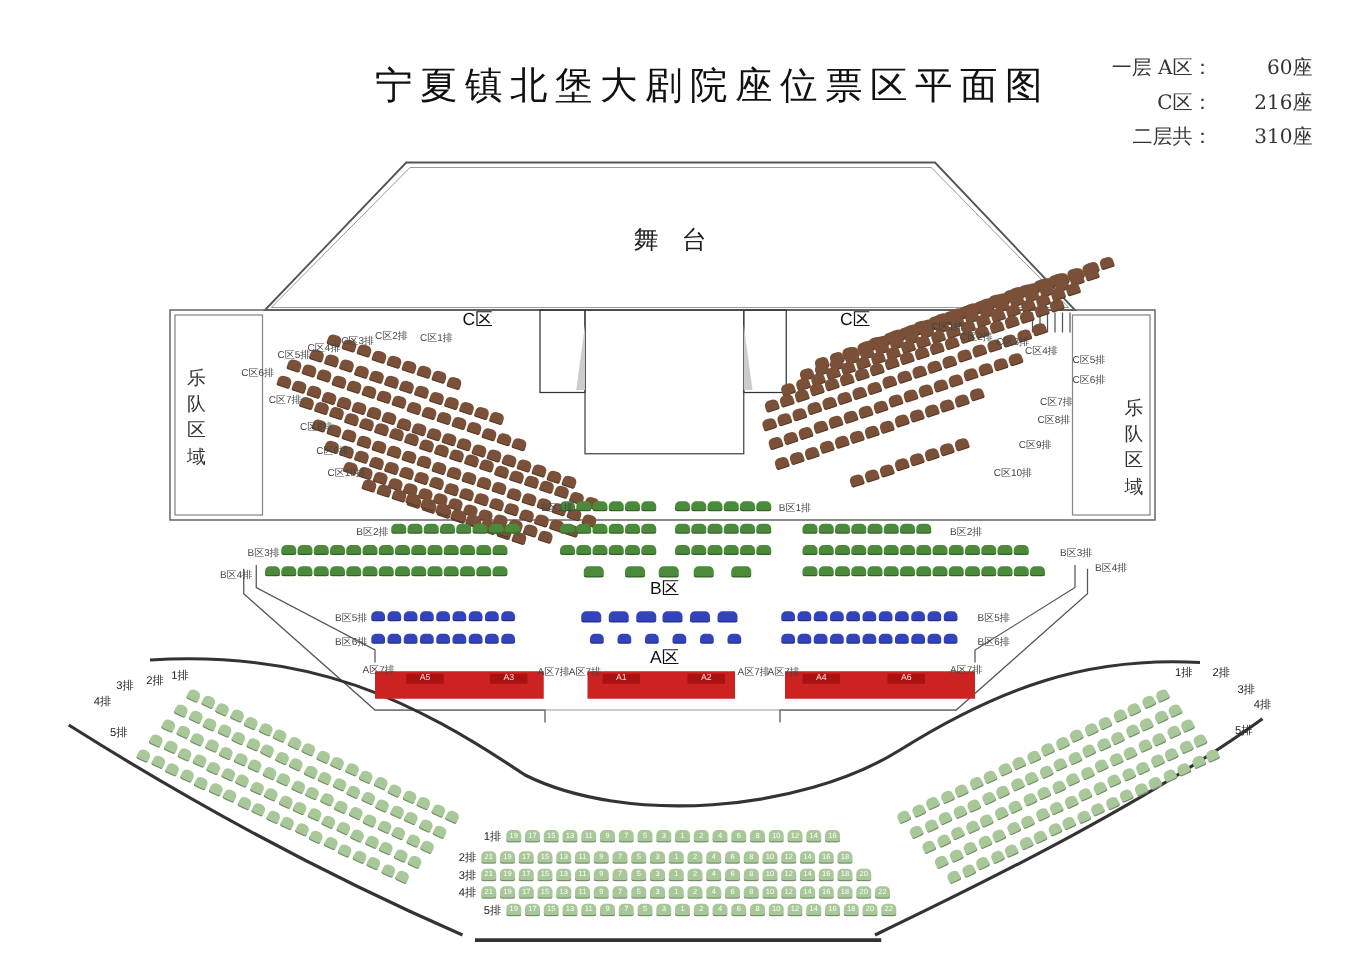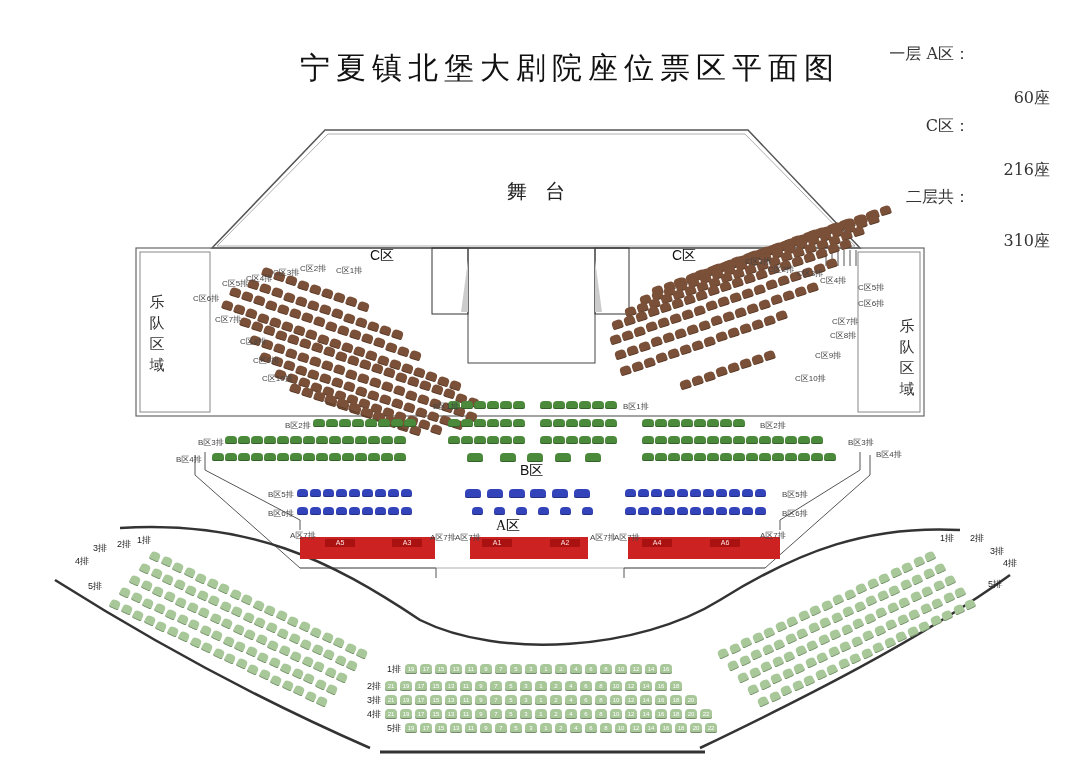--- a/index.html
+++ b/index.html
@@ -1,21 +1,21 @@
 <!DOCTYPE html>
 <html><head>
 <meta charset="utf-8">
 <style>
   html,body{margin:0;padding:0;background:#fff;}
   body{width:1080px;height:764px;position:relative;overflow:hidden;font-family:"DejaVu Serif","Liberation Serif",serif;color:#222;}
   .title{position:absolute;left:300px;top:48px;font-size:30px;letter-spacing:6px;font-family:"DejaVu Sans","Liberation Sans",sans-serif;font-weight:300;color:#111;}
   .legend{position:absolute;left:880px;top:40px;font-size:16px;line-height:27.5px;color:#333;}
   .legend .row{display:flex;white-space:nowrap;}
   .legend .lbl{width:90px;text-align:right;}
-  .legend .val{width:80px;text-align:right;margin-top:44px;}
+  .legend .val{width:80px;text-align:right;}
   .lab{position:absolute;font-size:8px;color:#444;font-family:"Liberation Sans",sans-serif;white-space:nowrap;}
   .zone{position:absolute;font-family:"Liberation Sans",sans-serif;font-size:14px;color:#111;}
   .stage{position:absolute;left:507px;top:178px;font-size:20px;letter-spacing:6px;font-family:"DejaVu Sans",sans-serif;}
   .band{position:absolute;width:20px;font-size:15px;line-height:21px;text-align:center;font-family:"DejaVu Sans",sans-serif;color:#333;}
   .rowlab{position:absolute;font-size:9px;color:#222;font-family:"Liberation Sans",sans-serif;white-space:nowrap;}
 </style>
 </head>
 <body>
 
 <div class="title">宁夏镇北堡大剧院座位票区平面图</div>
@@ -71,21 +71,21 @@
   <line x1="380" y1="752" x2="705" y2="752" stroke="#333" stroke-width="3"></line>
 </svg>
 
 <div class="stage">舞 台</div>
 <div class="band" style="left:147px;top:292px;">乐队区域</div>
 <div class="band" style="left:897px;top:316px;">乐队区域</div>
 
 <div class="zone" style="left:370px;top:247px;">C区</div>
 <div class="zone" style="left:672px;top:247px;">C区</div>
 <div class="zone" style="left:520px;top:462px;">B区</div>
-<div class="zone" style="left:496px;top:517px;font-family:Liberation Serif, serif;">A区</div>
+<div class="zone" style="left:520px;top:517px;">A区</div>
 
 <div id="c-left">
     <div style="position: absolute; left: 262px; top: 268px; width: 11px; height: 9px; background: rgb(122, 80, 56); border-radius: 4px 4px 2px 2px; font: 6px / 9px &quot;Liberation Sans&quot;, sans-serif; color: rgb(255, 255, 255); text-align: center; transform: rotate(18deg); box-shadow: rgba(0, 0, 0, 0.3) 0px -1px 0px inset;"></div>
     <div style="position: absolute; left: 274px; top: 272.2px; width: 11px; height: 9px; background: rgb(122, 80, 56); border-radius: 4px 4px 2px 2px; font: 6px / 9px &quot;Liberation Sans&quot;, sans-serif; color: rgb(255, 255, 255); text-align: center; transform: rotate(18deg); box-shadow: rgba(0, 0, 0, 0.3) 0px -1px 0px inset;"></div>
     <div style="position: absolute; left: 286px; top: 276.4px; width: 11px; height: 9px; background: rgb(122, 80, 56); border-radius: 4px 4px 2px 2px; font: 6px / 9px &quot;Liberation Sans&quot;, sans-serif; color: rgb(255, 255, 255); text-align: center; transform: rotate(18deg); box-shadow: rgba(0, 0, 0, 0.3) 0px -1px 0px inset;"></div>
     <div style="position: absolute; left: 298px; top: 280.6px; width: 11px; height: 9px; background: rgb(122, 80, 56); border-radius: 4px 4px 2px 2px; font: 6px / 9px &quot;Liberation Sans&quot;, sans-serif; color: rgb(255, 255, 255); text-align: center; transform: rotate(18deg); box-shadow: rgba(0, 0, 0, 0.3) 0px -1px 0px inset;"></div>
     <div style="position: absolute; left: 310px; top: 284.8px; width: 11px; height: 9px; background: rgb(122, 80, 56); border-radius: 4px 4px 2px 2px; font: 6px / 9px &quot;Liberation Sans&quot;, sans-serif; color: rgb(255, 255, 255); text-align: center; transform: rotate(18deg); box-shadow: rgba(0, 0, 0, 0.3) 0px -1px 0px inset;"></div>
     <div style="position: absolute; left: 322px; top: 289px; width: 11px; height: 9px; background: rgb(122, 80, 56); border-radius: 4px 4px 2px 2px; font: 6px / 9px &quot;Liberation Sans&quot;, sans-serif; color: rgb(255, 255, 255); text-align: center; transform: rotate(18deg); box-shadow: rgba(0, 0, 0, 0.3) 0px -1px 0px inset;"></div>
     <div style="position: absolute; left: 334px; top: 293.2px; width: 11px; height: 9px; background: rgb(122, 80, 56); border-radius: 4px 4px 2px 2px; font: 6px / 9px &quot;Liberation Sans&quot;, sans-serif; color: rgb(255, 255, 255); text-align: center; transform: rotate(18deg); box-shadow: rgba(0, 0, 0, 0.3) 0px -1px 0px inset;"></div>
     <div style="position: absolute; left: 346px; top: 297.4px; width: 11px; height: 9px; background: rgb(122, 80, 56); border-radius: 4px 4px 2px 2px; font: 6px / 9px &quot;Liberation Sans&quot;, sans-serif; color: rgb(255, 255, 255); text-align: center; transform: rotate(18deg); box-shadow: rgba(0, 0, 0, 0.3) 0px -1px 0px inset;"></div>

